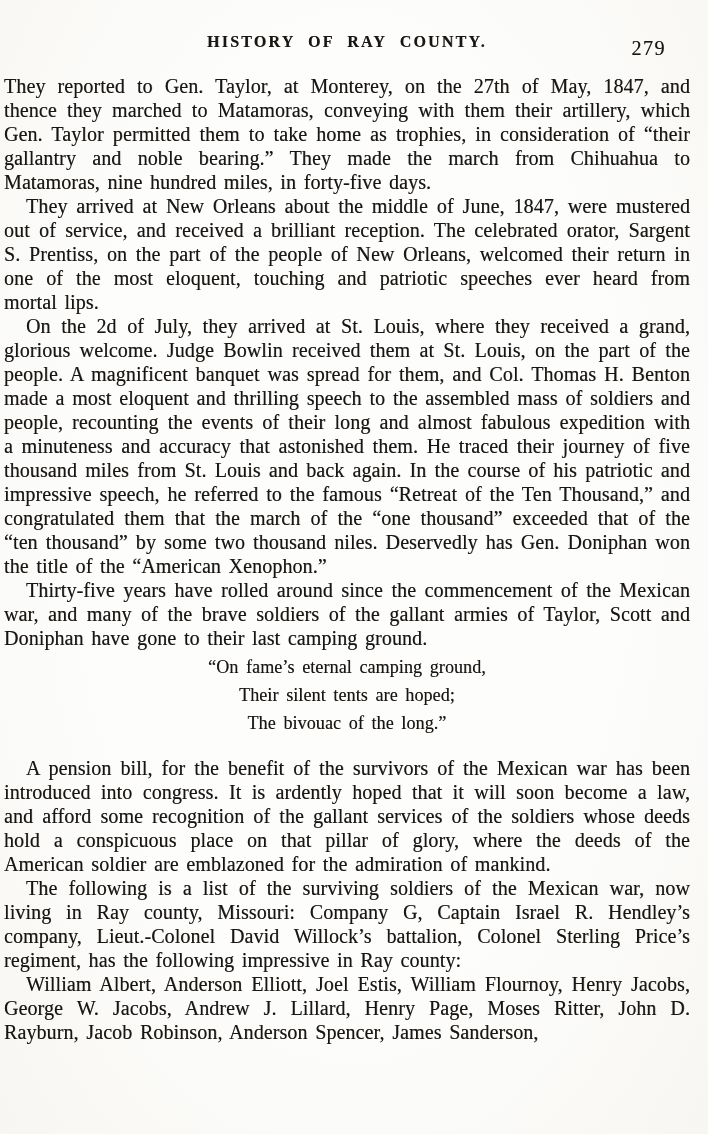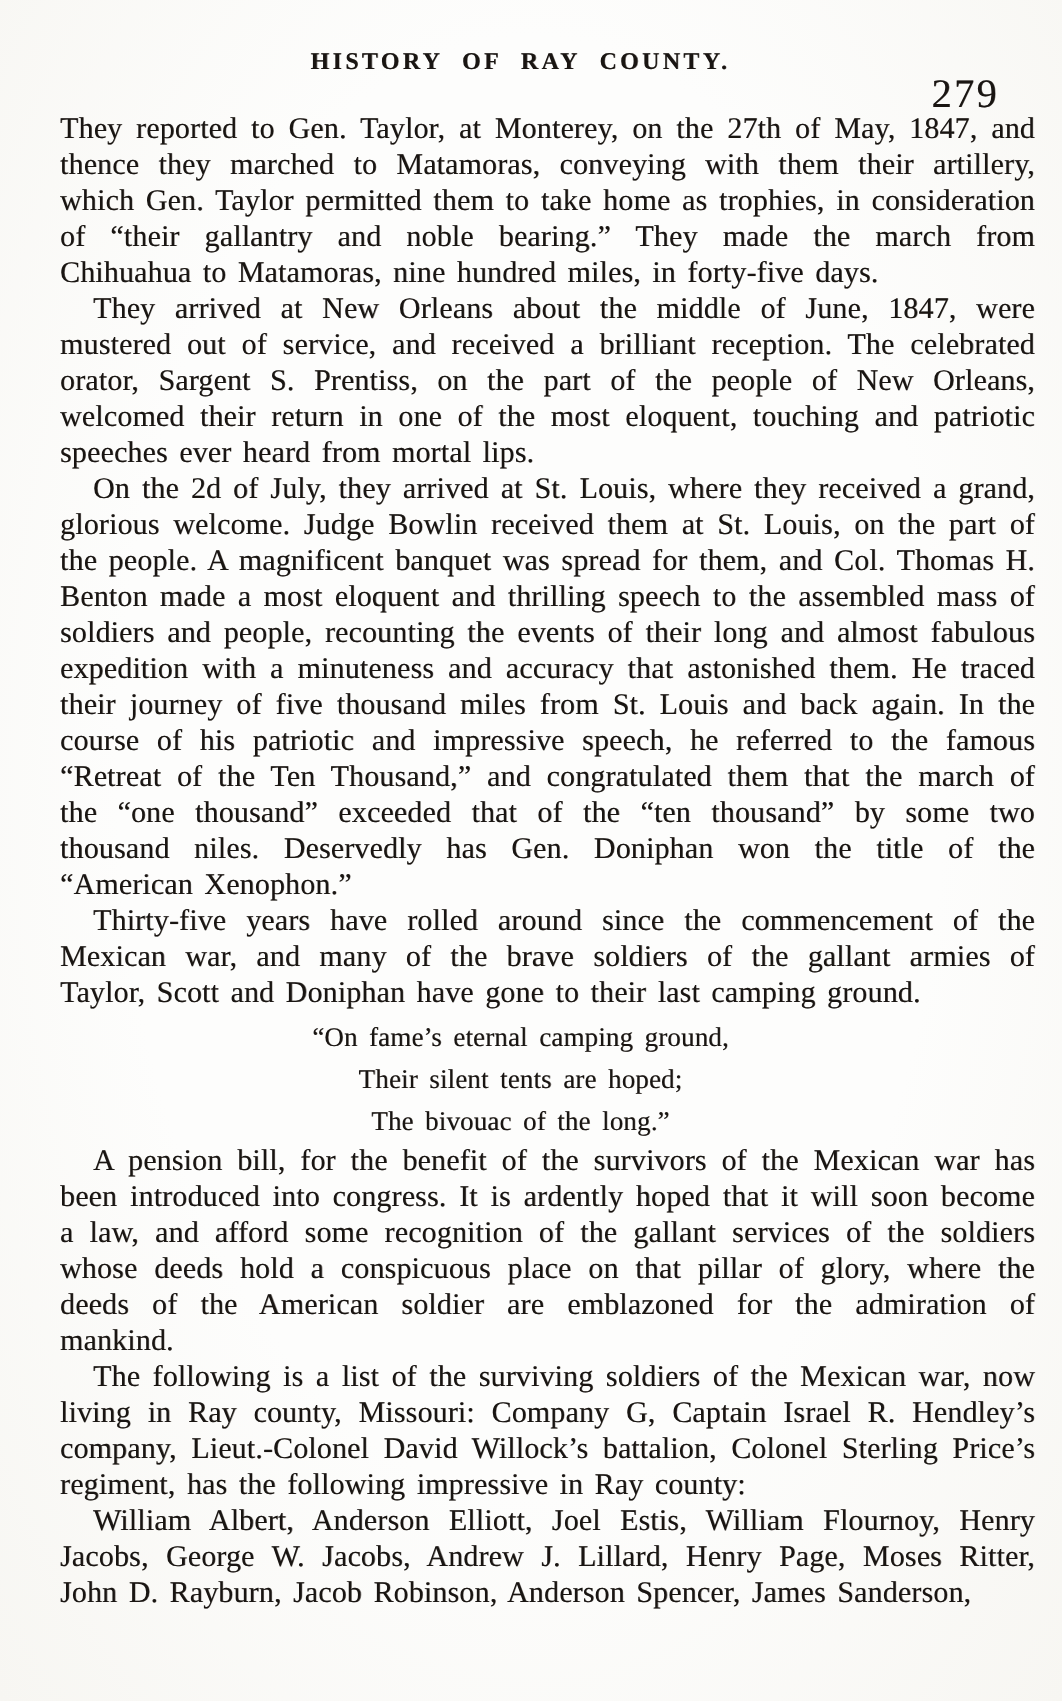--- a/index.html
+++ b/index.html
@@ -23,41 +23,41 @@
     font-size: 16px;
     font-weight: bold;
     letter-spacing: 2.2px;
     word-spacing: 7px;
     white-space: nowrap;
     text-shadow: 0.35px 0.25px 0 rgba(25,18,12,0.55);
   }
   .page-num {
     position: absolute;
     right: 24px;
-    top: 16px;
-    font-size: 27px;
+    top: 6px;
+    font-size: 20px;
     letter-spacing: 1.5px;
     text-shadow: 0.35px 0.25px 0 rgba(25,18,12,0.55);
   }
   .body-text {
     margin-top: 21px;
     font-size: 20px;
     line-height: 24px;
     text-align: justify;
     word-spacing: 2.5px;
     letter-spacing: 0.1px;
     text-shadow: 0.35px 0.25px 0 rgba(25,18,12,0.5);
   }
-  .para { text-indent: 22px; margin-left: 36px; }
+  .para { text-indent: 22px; }
   .para.no-indent { text-indent: 0; }
   .poem {
     text-align: center;
     font-size: 18px;
     line-height: 28px;
-    margin: 3px 0 1px 0;
+    margin: 3px 0 19px 0;
     word-spacing: 3px;
   }
 </style>
 </head>
 <body>
 
 <div class="page">
   <header class="running-head">
     <span class="head-title">HISTORY OF RAY COUNTY.</span>
     <span class="page-num">279</span>

